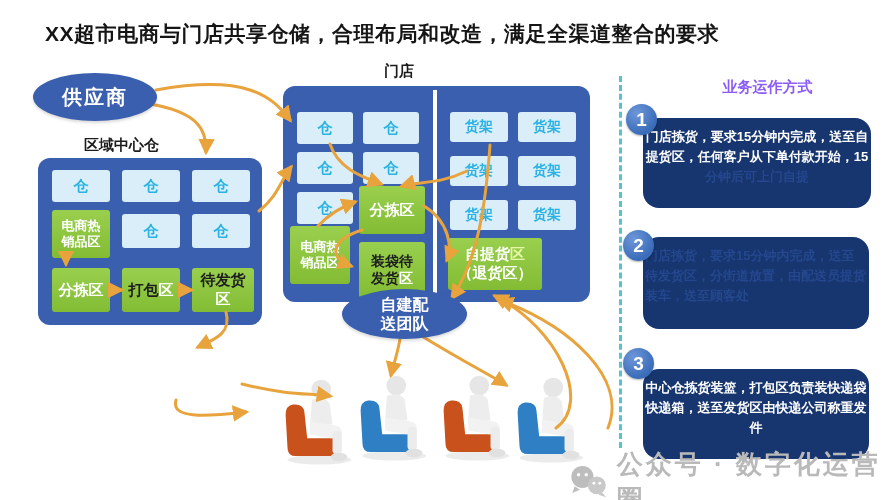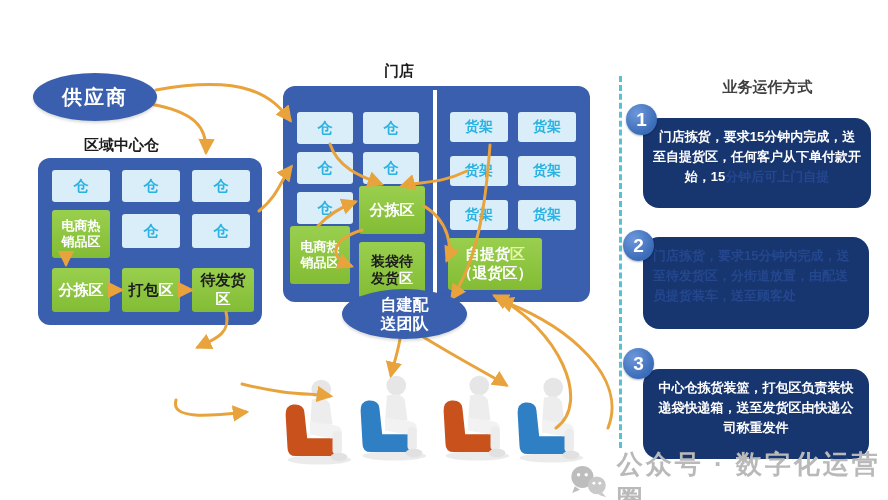--- a/index.html
+++ b/index.html
@@ -27,27 +27,27 @@
   .cell{background:#D9EEF8;color:#2AB2E2;font-weight:bold;border-radius:3px;
         display:flex;align-items:center;justify-content:center;z-index:3;font-size:15px;}
   .gcell{background:linear-gradient(180deg,#99CF4E,#83BC34);color:#fff;font-weight:bold;border-radius:3px;
         display:flex;flex-direction:column;align-items:center;justify-content:center;
         text-align:center;z-index:3;font-size:14px;line-height:1.25;}
   .gcell .blk{color:#1d1d1d;}
   .gcell .wht{color:#fff;}
   .gcell .accent{color:#e4f7a5;}
   
   #dashed-divider{left:619px;top:76px;height:372px;width:0;border-left:3px dashed #59C2D2;z-index:1;}
-  #panel-header{left:660px;top:78px;width:215px;text-align:center;font-size:15px;font-weight:bold;color:#404040;}
+  #panel-header{left:660px;top:78px;width:215px;text-align:center;font-size:15px;font-weight:bold;color:#8b5cf6;}
   .num-circle{width:31px;height:31px;border-radius:50%;z-index:7;color:#fff;font-weight:bold;font-size:19px;
         display:flex;align-items:center;justify-content:center;
         background:radial-gradient(circle at 35% 30%,#6e97da,#3A6CB8 70%);
         box-shadow:0 1px 2px rgba(0,0,0,.3);}
   .navy-box{background:#17356F;border-radius:16px;z-index:5;color:#fff;font-weight:bold;font-size:13px;
-        line-height:1.55;padding:9px 10px;box-sizing:border-box;}
+        line-height:1.55;padding:9px 2px;box-sizing:border-box;}
   .navy-box .faded{color:#24478E;}
   #box-1{left:643px;top:118px;width:228px;height:90px;text-align:center;}
   #circle-1{left:626px;top:104px;}
   #box-2{left:643px;top:237px;width:226px;height:92px;text-align:left;}
   #circle-2{left:623px;top:230px;}
   #box-3{left:643px;top:369px;width:226px;height:90px;text-align:center;}
   #circle-3{left:623px;top:348px;}
   
   #arrows{left:0;top:0;z-index:5;pointer-events:none;}
   .person{z-index:4;}
@@ -55,20 +55,21 @@
   .chair-blue .chair{fill:#2E7FC4;}
   
   #watermark{left:568px;top:447px;display:flex;align-items:center;gap:8px;z-index:8;}
   #watermark-text{font-size:26px;color:#B9B9B9;letter-spacing:3px;font-weight:bold;}
 </style>
 </head>
 <body>
 
 <div id="canvas">
 
+  <div id="title" class="abs">XX超市电商与门店共享仓储，合理布局和改造，满足全渠道整合的要求</div>
 
   <div id="supplier" class="abs ellipse">
     <span>供应商</span>
   </div>
 
   <div id="warehouse-label" class="abs sec-label">区域中心仓</div>
   <div id="warehouse" class="abs container">
     <div class="abs cell" style="left:14px;top:12px;width:58px;height:32px;">仓</div>
     <div class="abs cell" style="left:84px;top:12px;width:58px;height:32px;">仓</div>
     <div class="abs cell" style="left:154px;top:12px;width:58px;height:32px;">仓</div>

